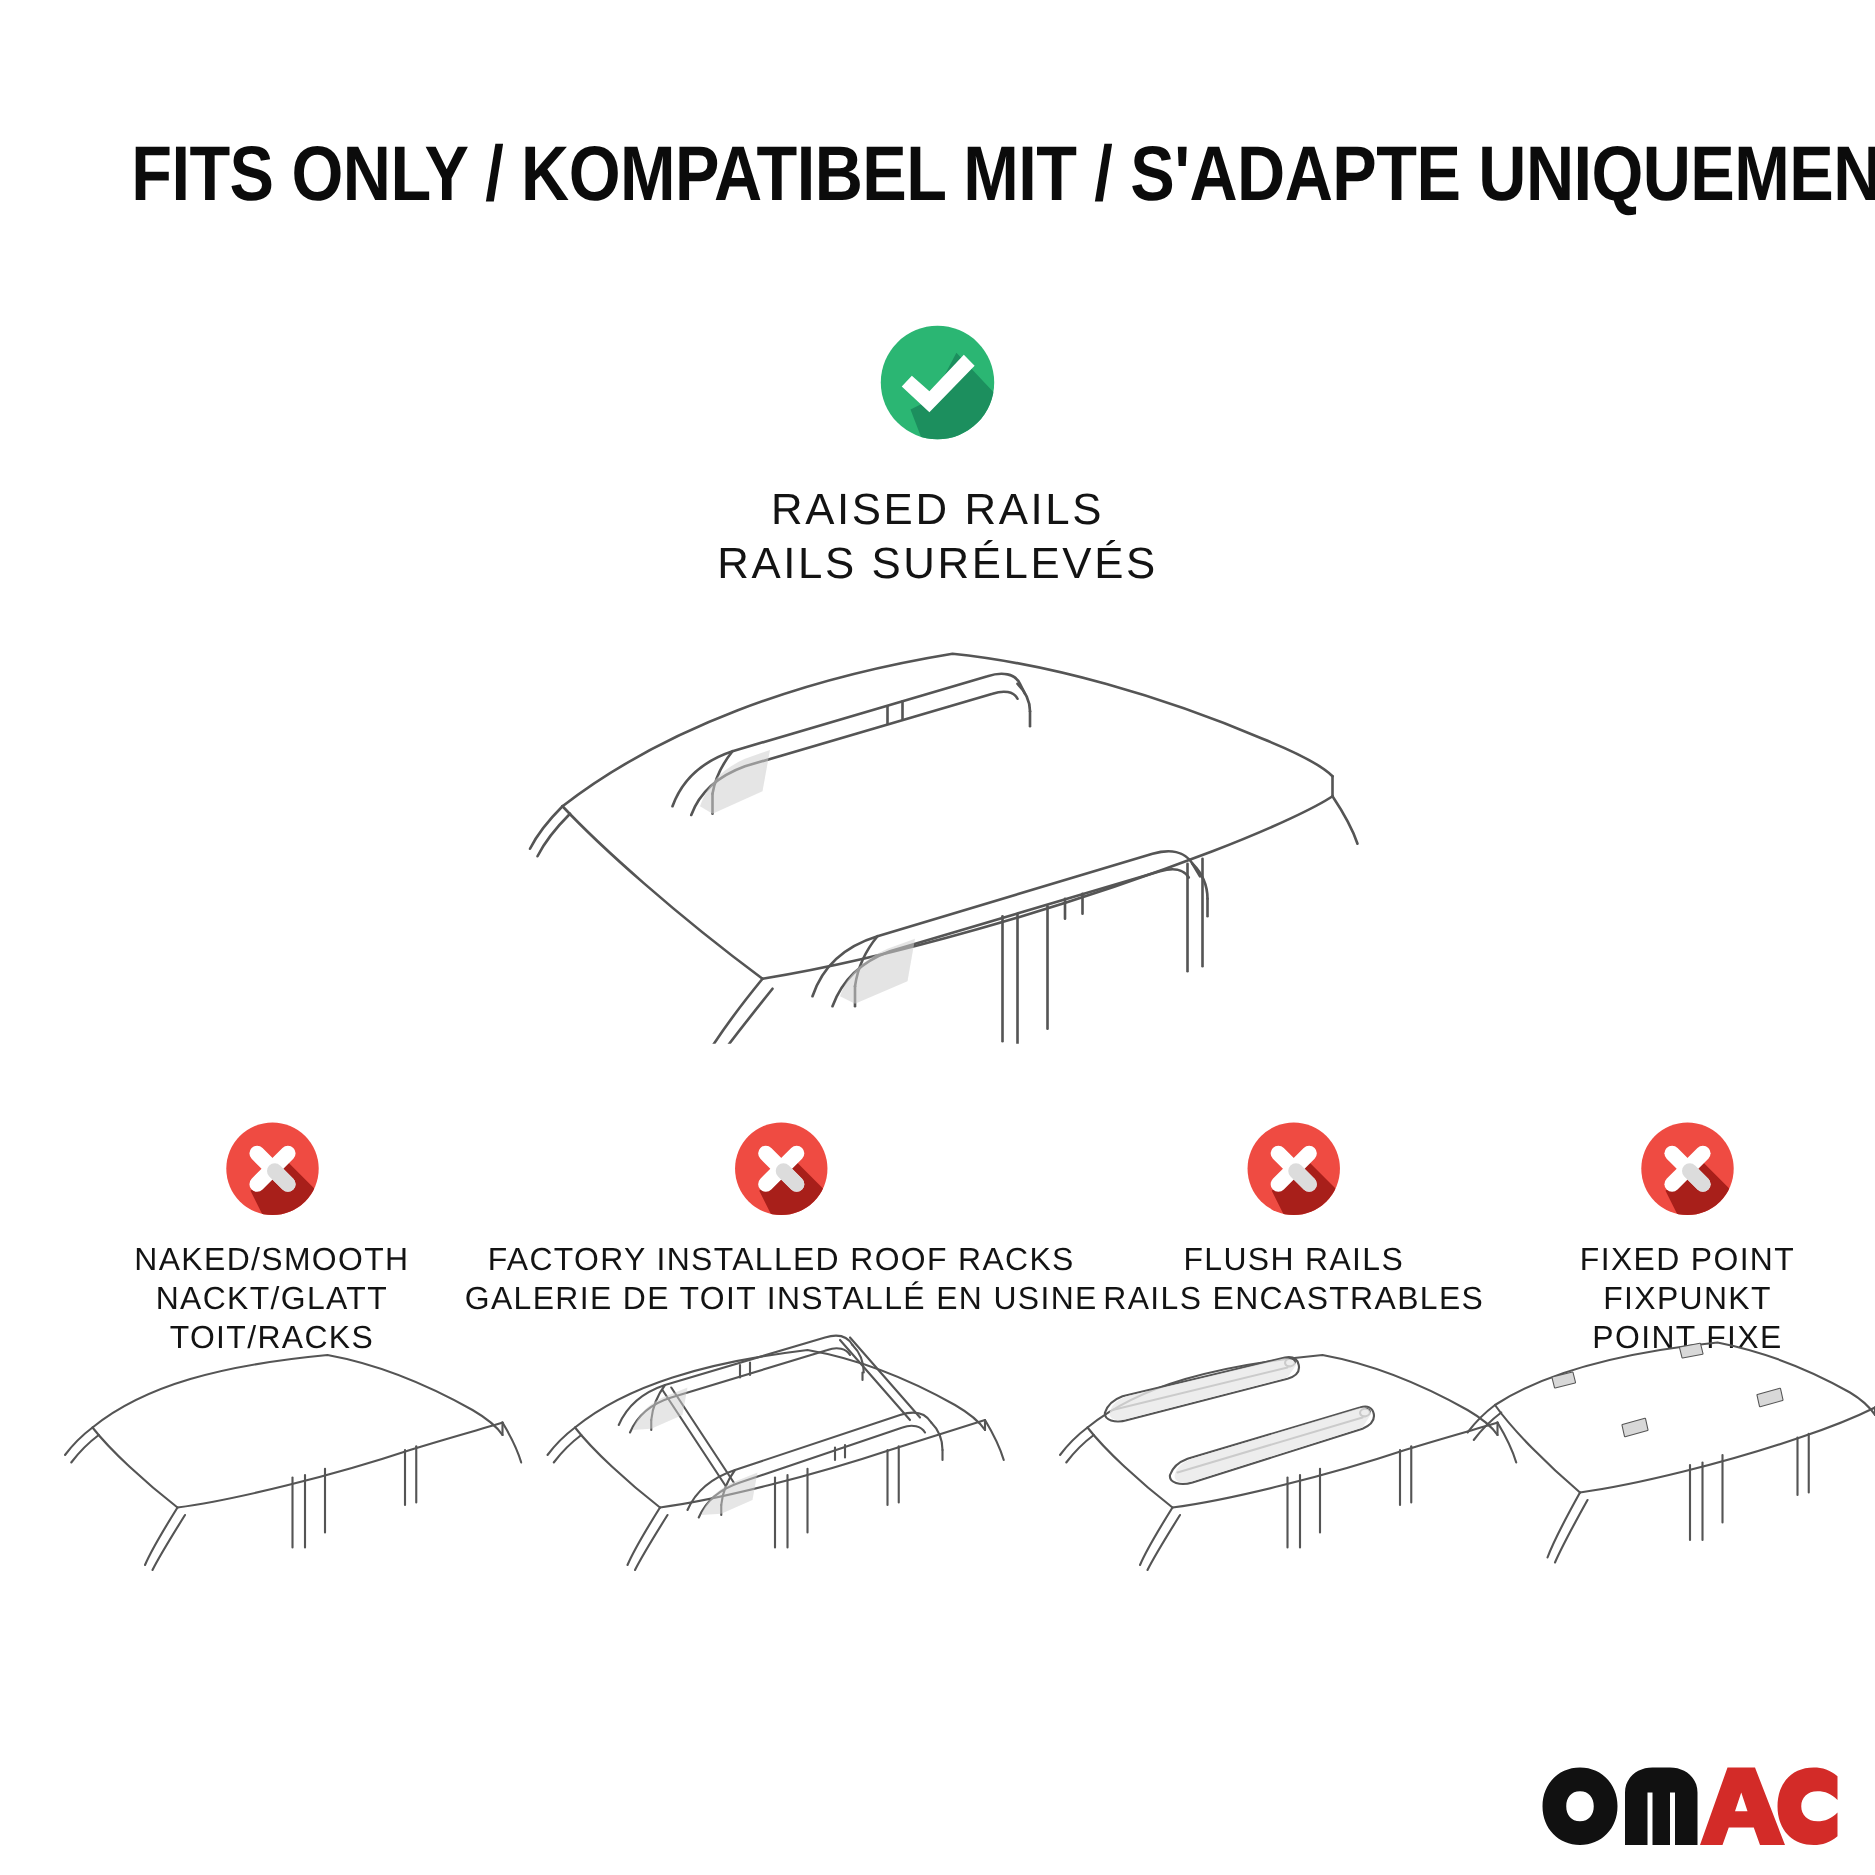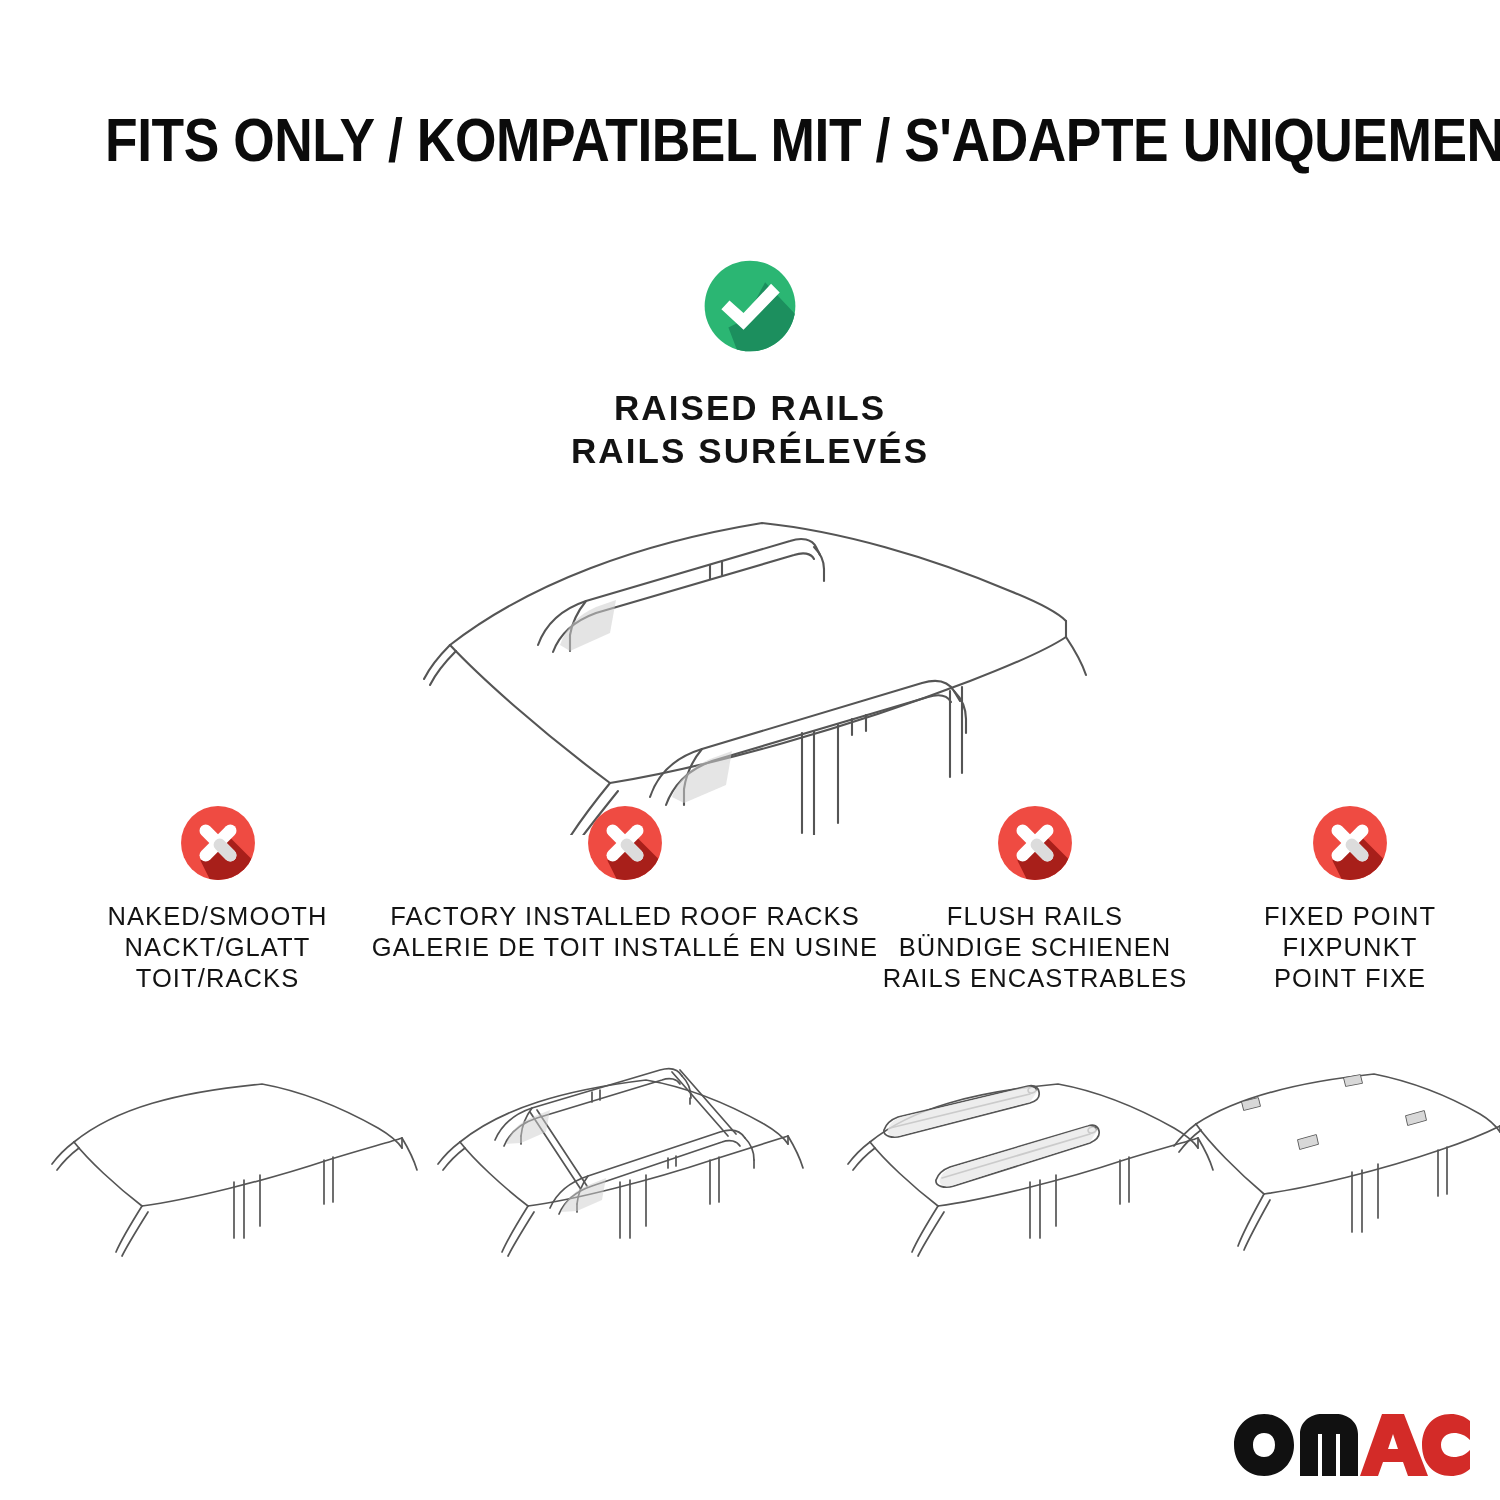--- a/index.html
+++ b/index.html
@@ -32,40 +32,40 @@
     top:252px;left:0;right:0;
     display:flex;flex-direction:column;align-items:center;
   }
   .icon-badge{position:relative;width:108px;height:108px;}
   .icon-badge svg{display:block;width:108px;height:108px;}
 
   .approved-labels{
     margin-top:26px;
     text-align:center;
     font-family:"Liberation Sans", sans-serif;
-    font-weight:700;
+    font-weight:400;
     font-size:35px;
     line-height:43px;
     letter-spacing:2.1px;
     color:#131313;
   }
   .approved-labels div{white-space:nowrap;}
 
   .hero-art{
     position:absolute;
     top:505px;left:50%;
     transform:translateX(-50%);
     width:680px;height:330px;
   }
   .hero-art svg{display:block;width:100%;height:100%;}
 
   
   .reject-row{
     position:absolute;
-    top:799px;left:0;width:1204px;height:230px;
+    top:891px;left:0;width:1204px;height:230px;
   }
   .reject-col{
     position:absolute;
     top:0;
     display:flex;flex-direction:column;align-items:center;
   }
   .reject-col .icon-badge{width:88px;height:88px;}
   .reject-col .icon-badge svg{width:88px;height:88px;}
 
   .reject-labels{
@@ -251,21 +251,20 @@
             <line x1="36" y1="36" x2="64" y2="64"></line>
             <line x1="64" y1="36" x2="36" y2="64"></line>
           </g>
           <g stroke="#d6d6d6" stroke-width="14" stroke-linecap="round" opacity="0.85">
             <line x1="52" y1="52" x2="64" y2="64"></line>
           </g>
         </svg>
       </div>
       <div class="reject-labels">
         <div>FLUSH RAILS</div>
-        <div>BÜNDIGE SCHIENEN</div>
         <div>RAILS ENCASTRABLES</div>
       </div>
     </div>
 
     <div class="reject-col col-4">
       <div class="icon-badge">
         <svg viewBox="0 0 100 100" xmlns="http://www.w3.org/2000/svg">
           <defs>
               <clipPath id="xc4">
                 <circle cx="50" cy="50" r="42"></circle>

